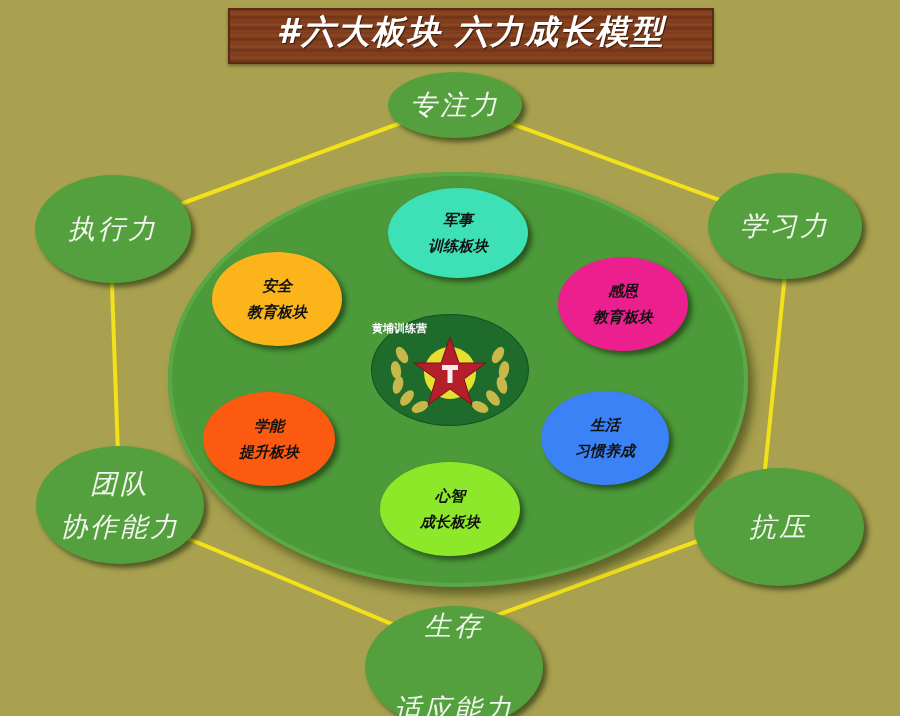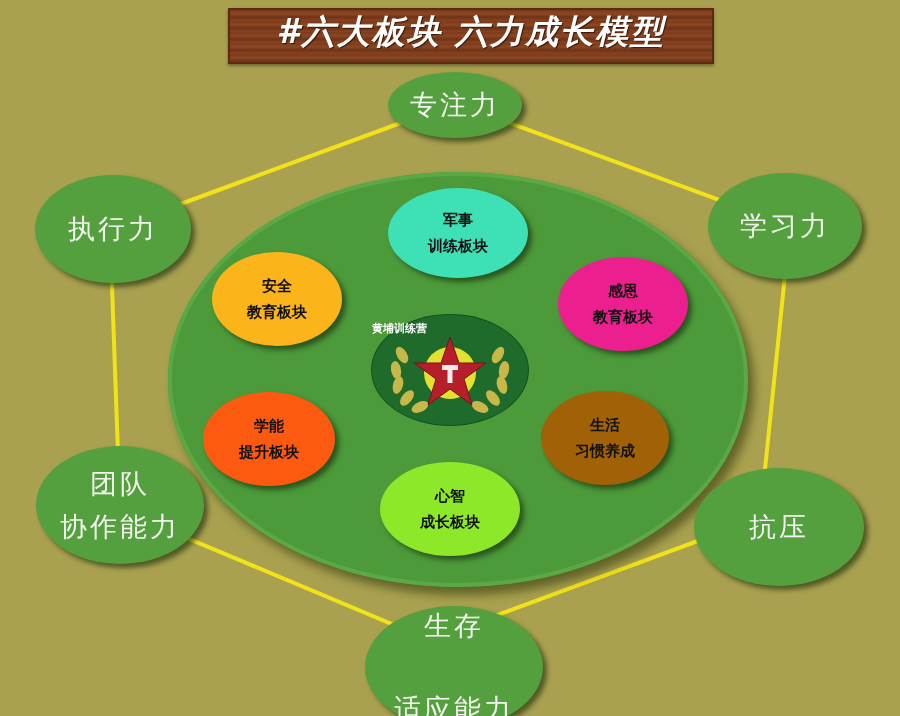--- a/index.html
+++ b/index.html
@@ -25,20 +25,21 @@
     position:absolute; left:168px; top:172px; width:580px; height:415px;
     border-radius:50%;
     background:#4c9a3a;
     box-shadow: inset 0 0 0 4px #5aa846, 6px 8px 10px rgba(40,50,10,0.55);
   }
   .circle {
     position:absolute; border-radius:50%;
     display:flex; flex-direction:column; align-items:center; justify-content:center;
     box-shadow: 4px 4px 5px rgba(20,40,10,0.6);
     text-align:center;
+    font-style:italic;
   }
   .outer {
     background:#55a03e; color:#f3f6ee;
     font-family:"DejaVu Sans", sans-serif; font-size:27px; letter-spacing:3px;
     line-height:1.6;
   }
   .inner {
     color:#111; font-family:"DejaVu Serif", serif; font-weight:bold;
     font-size:15px; line-height:1.75;
   }
@@ -91,21 +92,21 @@
 </div>
 
 <div class="circle inner" style="left:388px; top:188px; width:140px; height:90px; background:#3ee0b6;">
   <span>军事</span>
   <span>训练板块</span>
 </div>
 <div class="circle inner" style="left:558px; top:257px; width:130px; height:94px; background:#ec1f8e;">
   <span>感恩</span>
   <span>教育板块</span>
 </div>
-<div class="circle inner" style="left:541px; top:391px; width:128px; height:94px; background:#a16207;">
+<div class="circle inner" style="left:541px; top:391px; width:128px; height:94px; background:#3b82f6;">
   <span>生活</span>
   <span>习惯养成</span>
 </div>
 <div class="circle inner" style="left:380px; top:462px; width:140px; height:94px; background:#8ee82a;">
   <span>心智</span>
   <span>成长板块</span>
 </div>
 <div class="circle inner" style="left:203px; top:392px; width:132px; height:94px; background:#fb5a10;">
   <span>学能</span>
   <span>提升板块</span>

